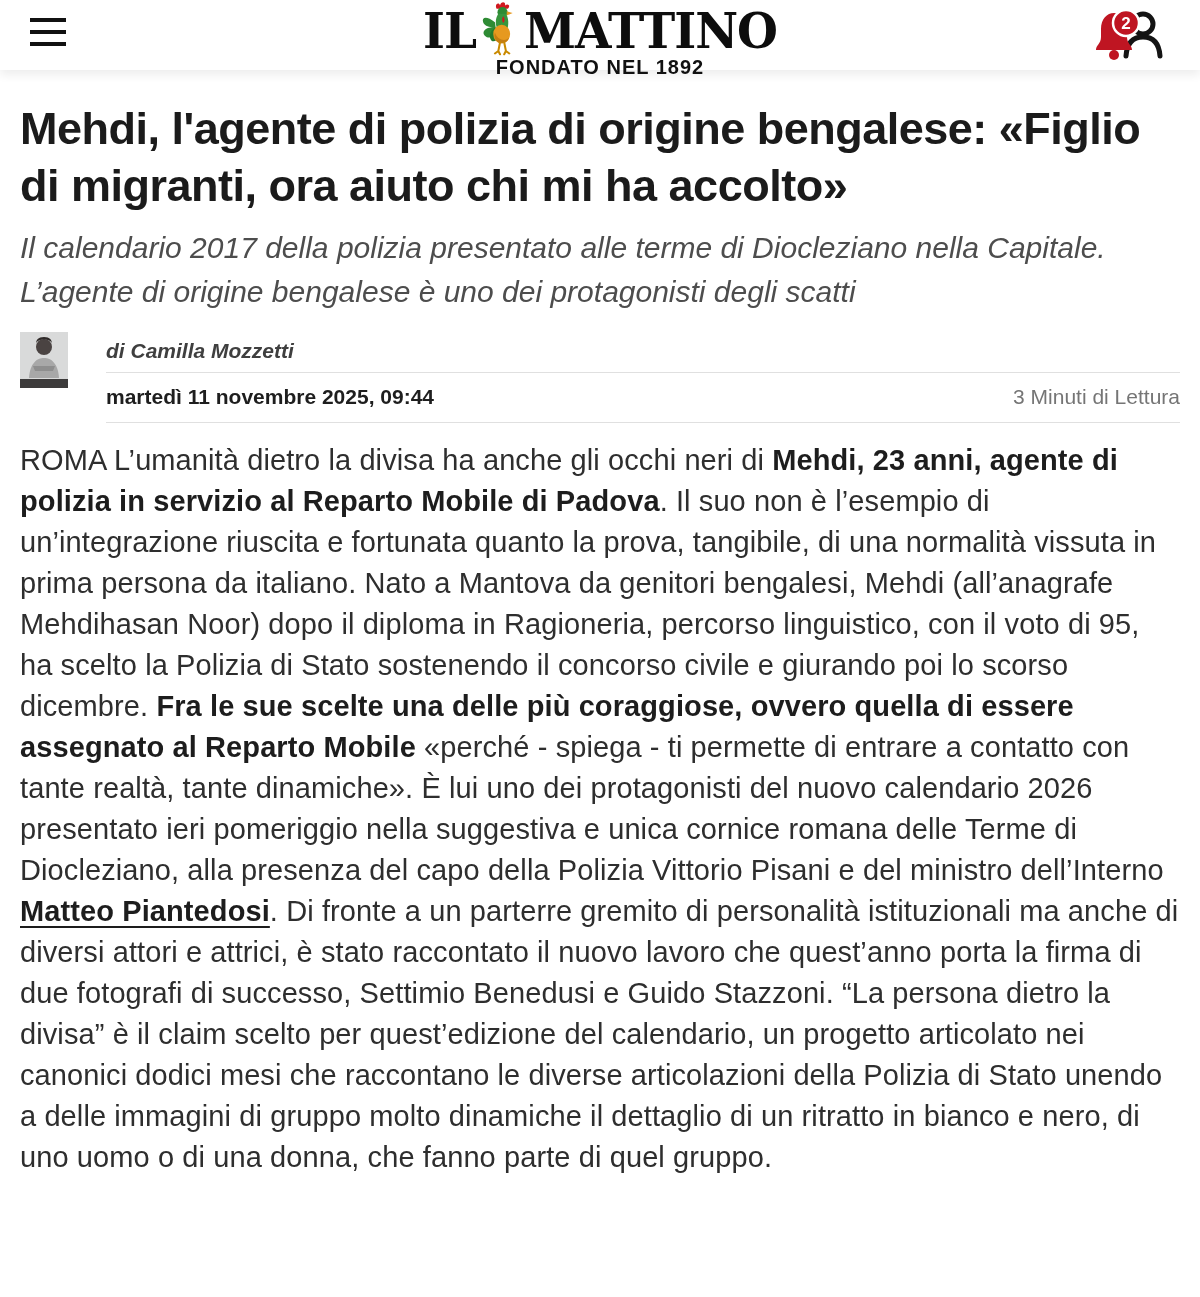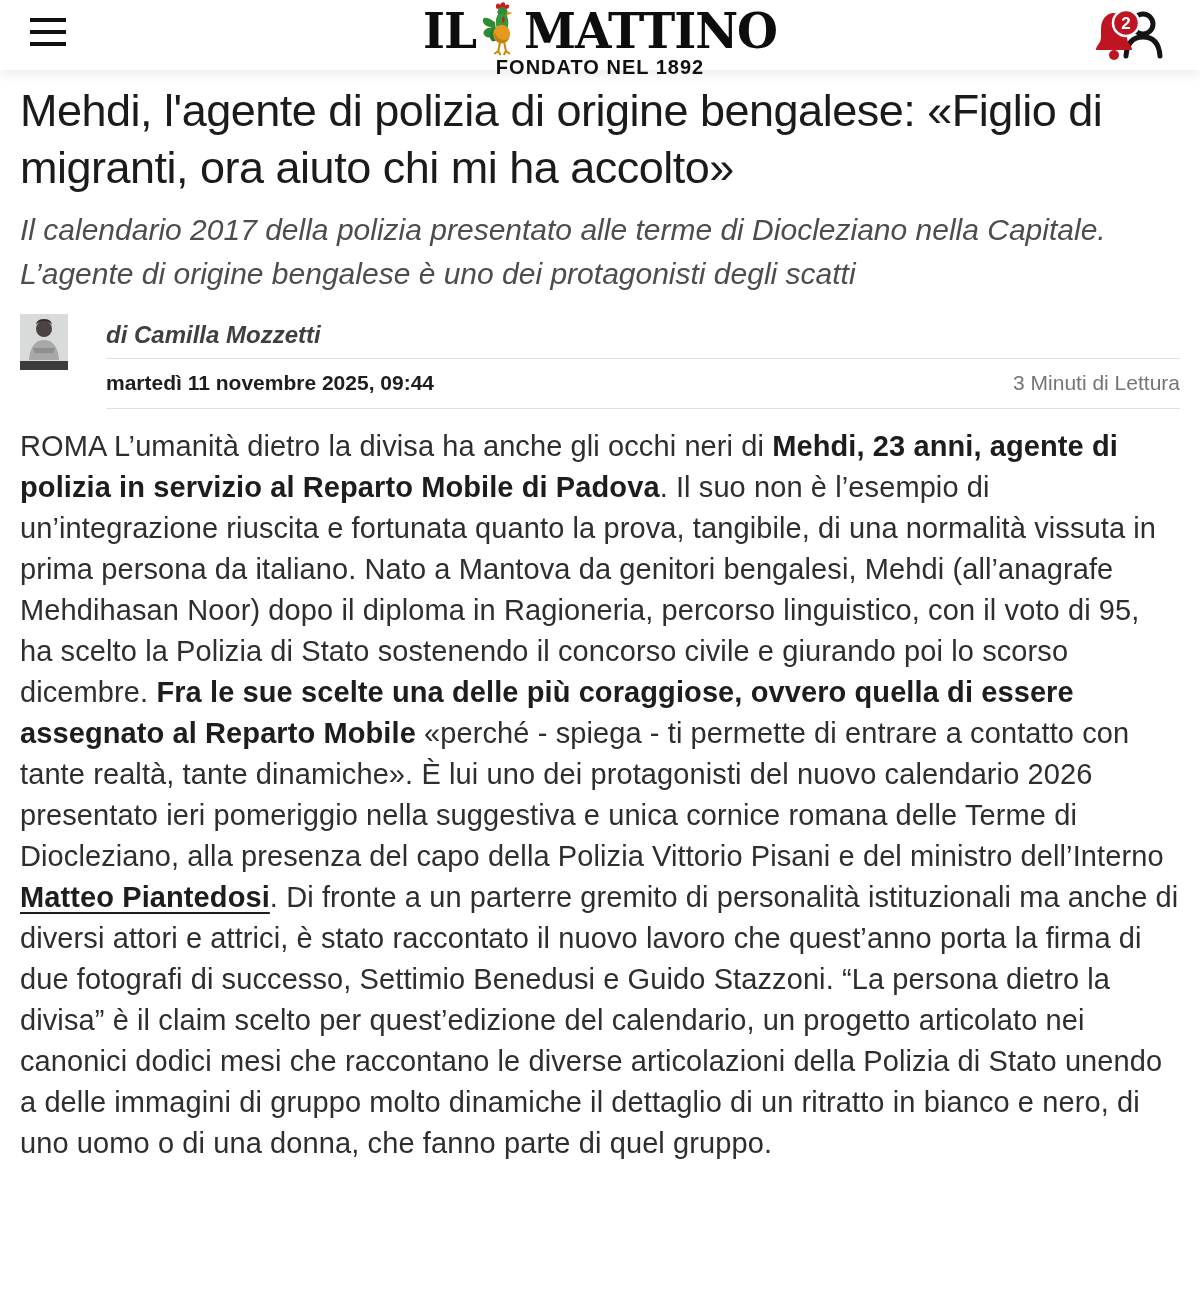--- a/index.html
+++ b/index.html
@@ -14,29 +14,29 @@
   .menu-btn .bar{width:36px;height:4px;background:#111;}
   .logo{position:absolute;left:0;right:0;top:2px;text-align:center;cursor:pointer;}
   .logo-row{display:flex;align-items:center;justify-content:center;gap:4px;}
   .logo-word{font-family:"DejaVu Serif", serif;font-weight:bold;font-size:47px;line-height:50px;
     color:#0d0d0d;letter-spacing:-1px;transform:scaleY(1.04);}
   .logo-tagline{font-size:20px;font-weight:bold;letter-spacing:1px;color:#111;margin-top:-4px;}
   .header-icons{position:absolute;right:28px;top:6px;width:86px;height:58px;cursor:pointer;}
 
   
   .article{padding:0 20px;}
-  .title{margin:12px 0 0 0;font-size:45px;line-height:57px;font-weight:400;
+  .title{margin:30px 0 0 0;font-size:45px;line-height:57px;font-weight:700;
     color:#1b1b1b;letter-spacing:-0.5px;}
   .subtitle{margin:12px 0 0 0;font-size:30px;line-height:44px;font-style:italic;
     font-weight:400;color:#4d4d4d;}
 
   .byline-block{display:flex;margin-top:18px;}
   .avatar{width:48px;height:56px;flex:0 0 48px;overflow:hidden;}
   .byline-col{flex:1;margin-left:38px;}
-  .byline{font-size:24px;font-weight:700;font-style:italic;color:#3f3f3f;padding:7px 0 9px 0;}
+  .byline{font-size:21px;font-weight:700;font-style:italic;color:#3f3f3f;padding:7px 0 9px 0;}
   .divider{border:none;border-top:1px solid #e0e0e0;margin:0;}
   .meta-row{display:flex;justify-content:space-between;align-items:center;padding:12px 0 13px 0;}
   .date{font-size:21px;font-weight:700;color:#1e1e1e;}
   .reading-time{font-size:21px;font-weight:400;color:#757575;}
 
   
   .body-text{margin:17px 0 0 0;font-size:29px;line-height:41px;color:#2e2e2e;
     font-weight:400;letter-spacing:0.1px;}
   .body-text b{color:#1d1d1d;font-weight:700;}
   .body-link{color:#1d1d1d;font-weight:700;text-decoration:underline;text-underline-offset:5px;}

